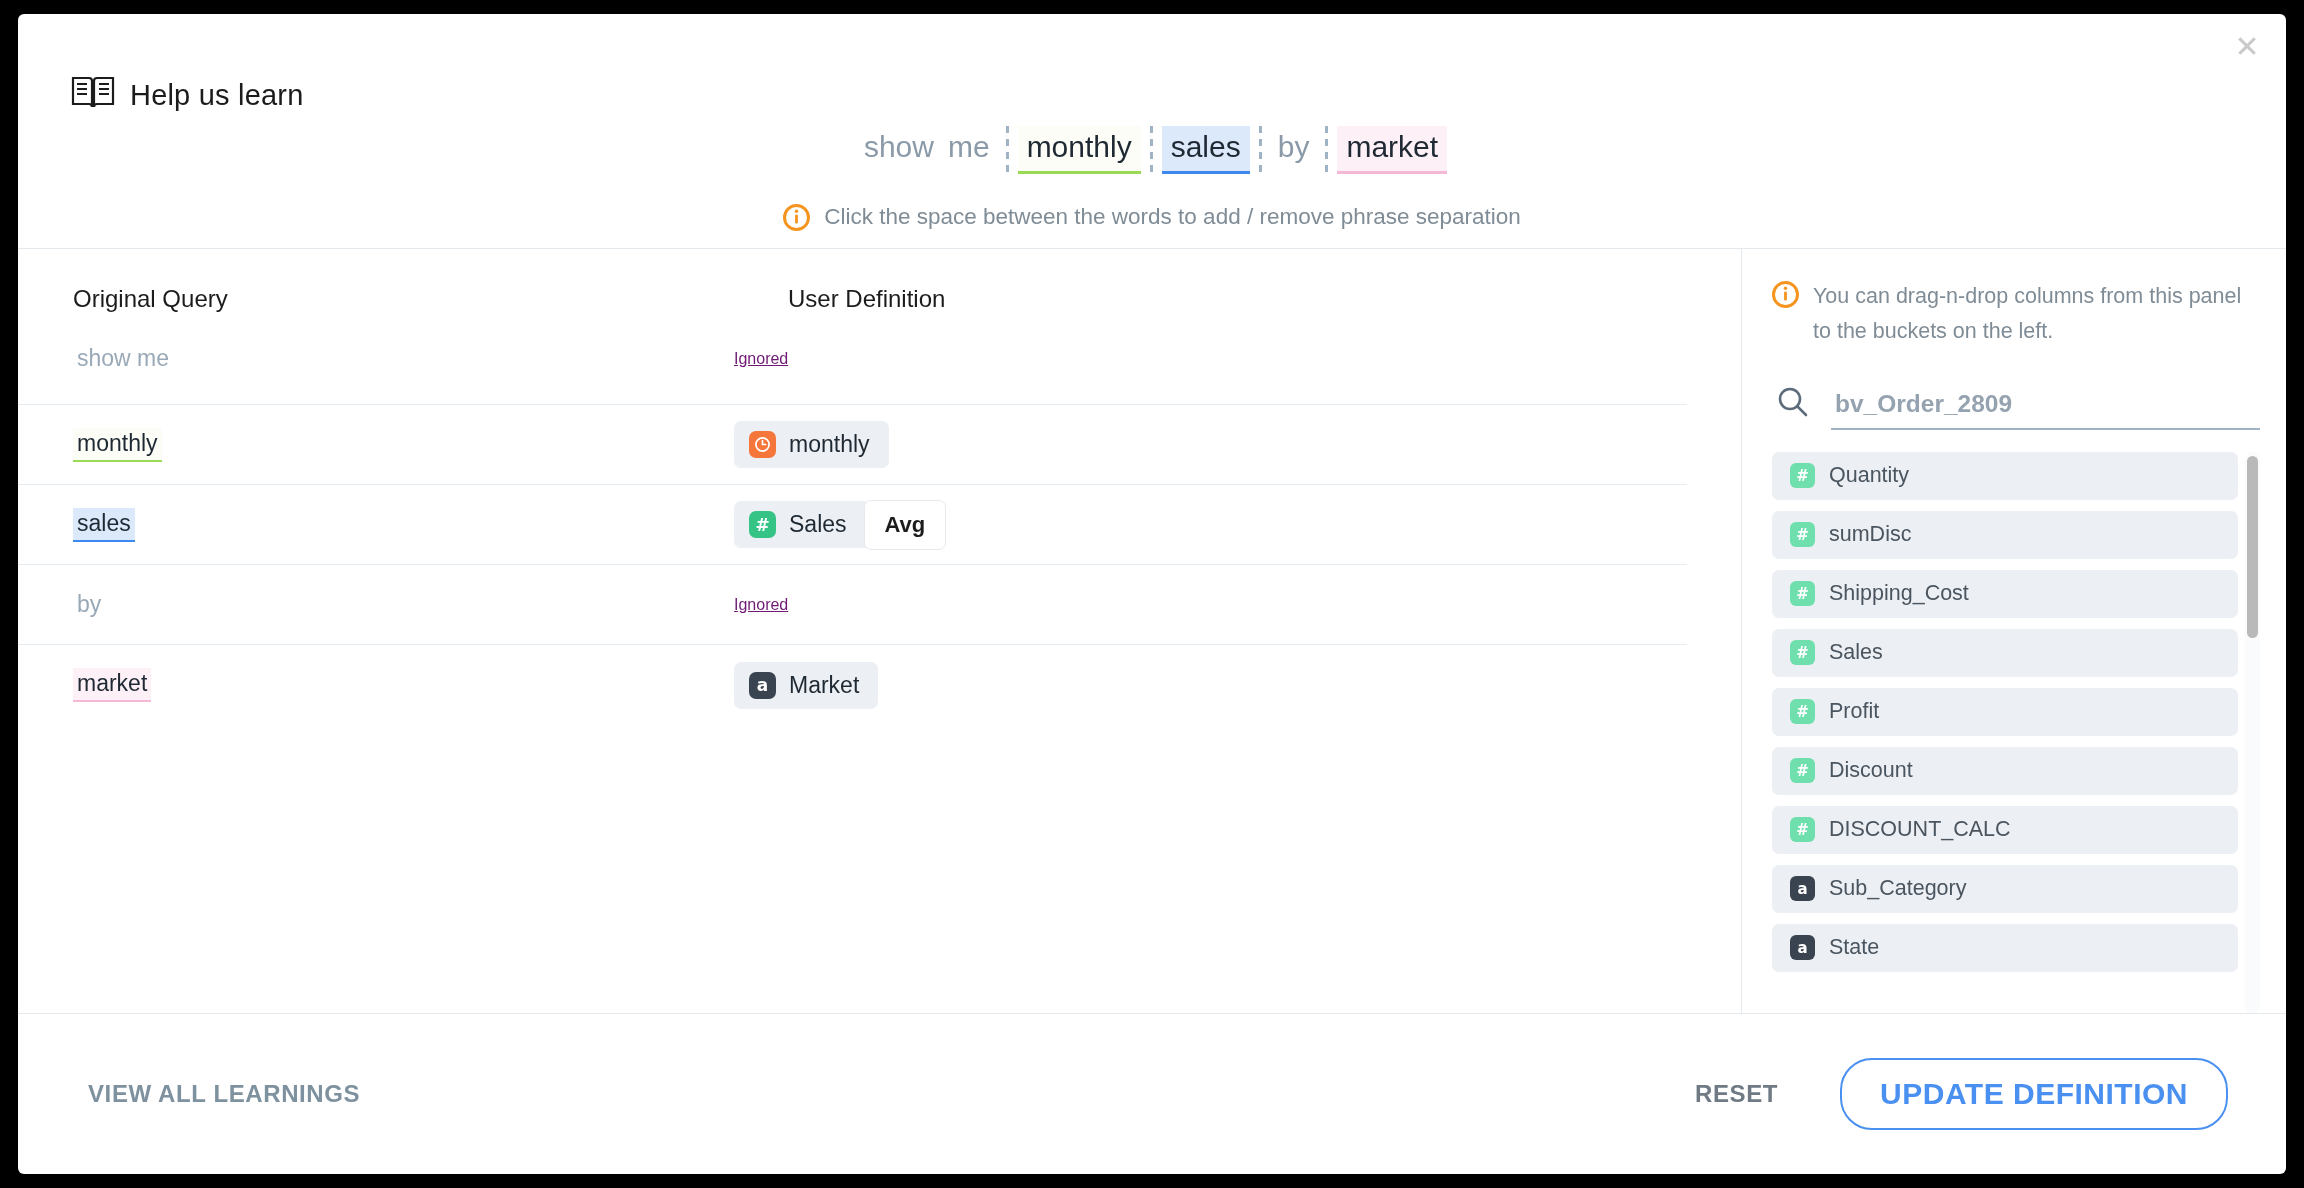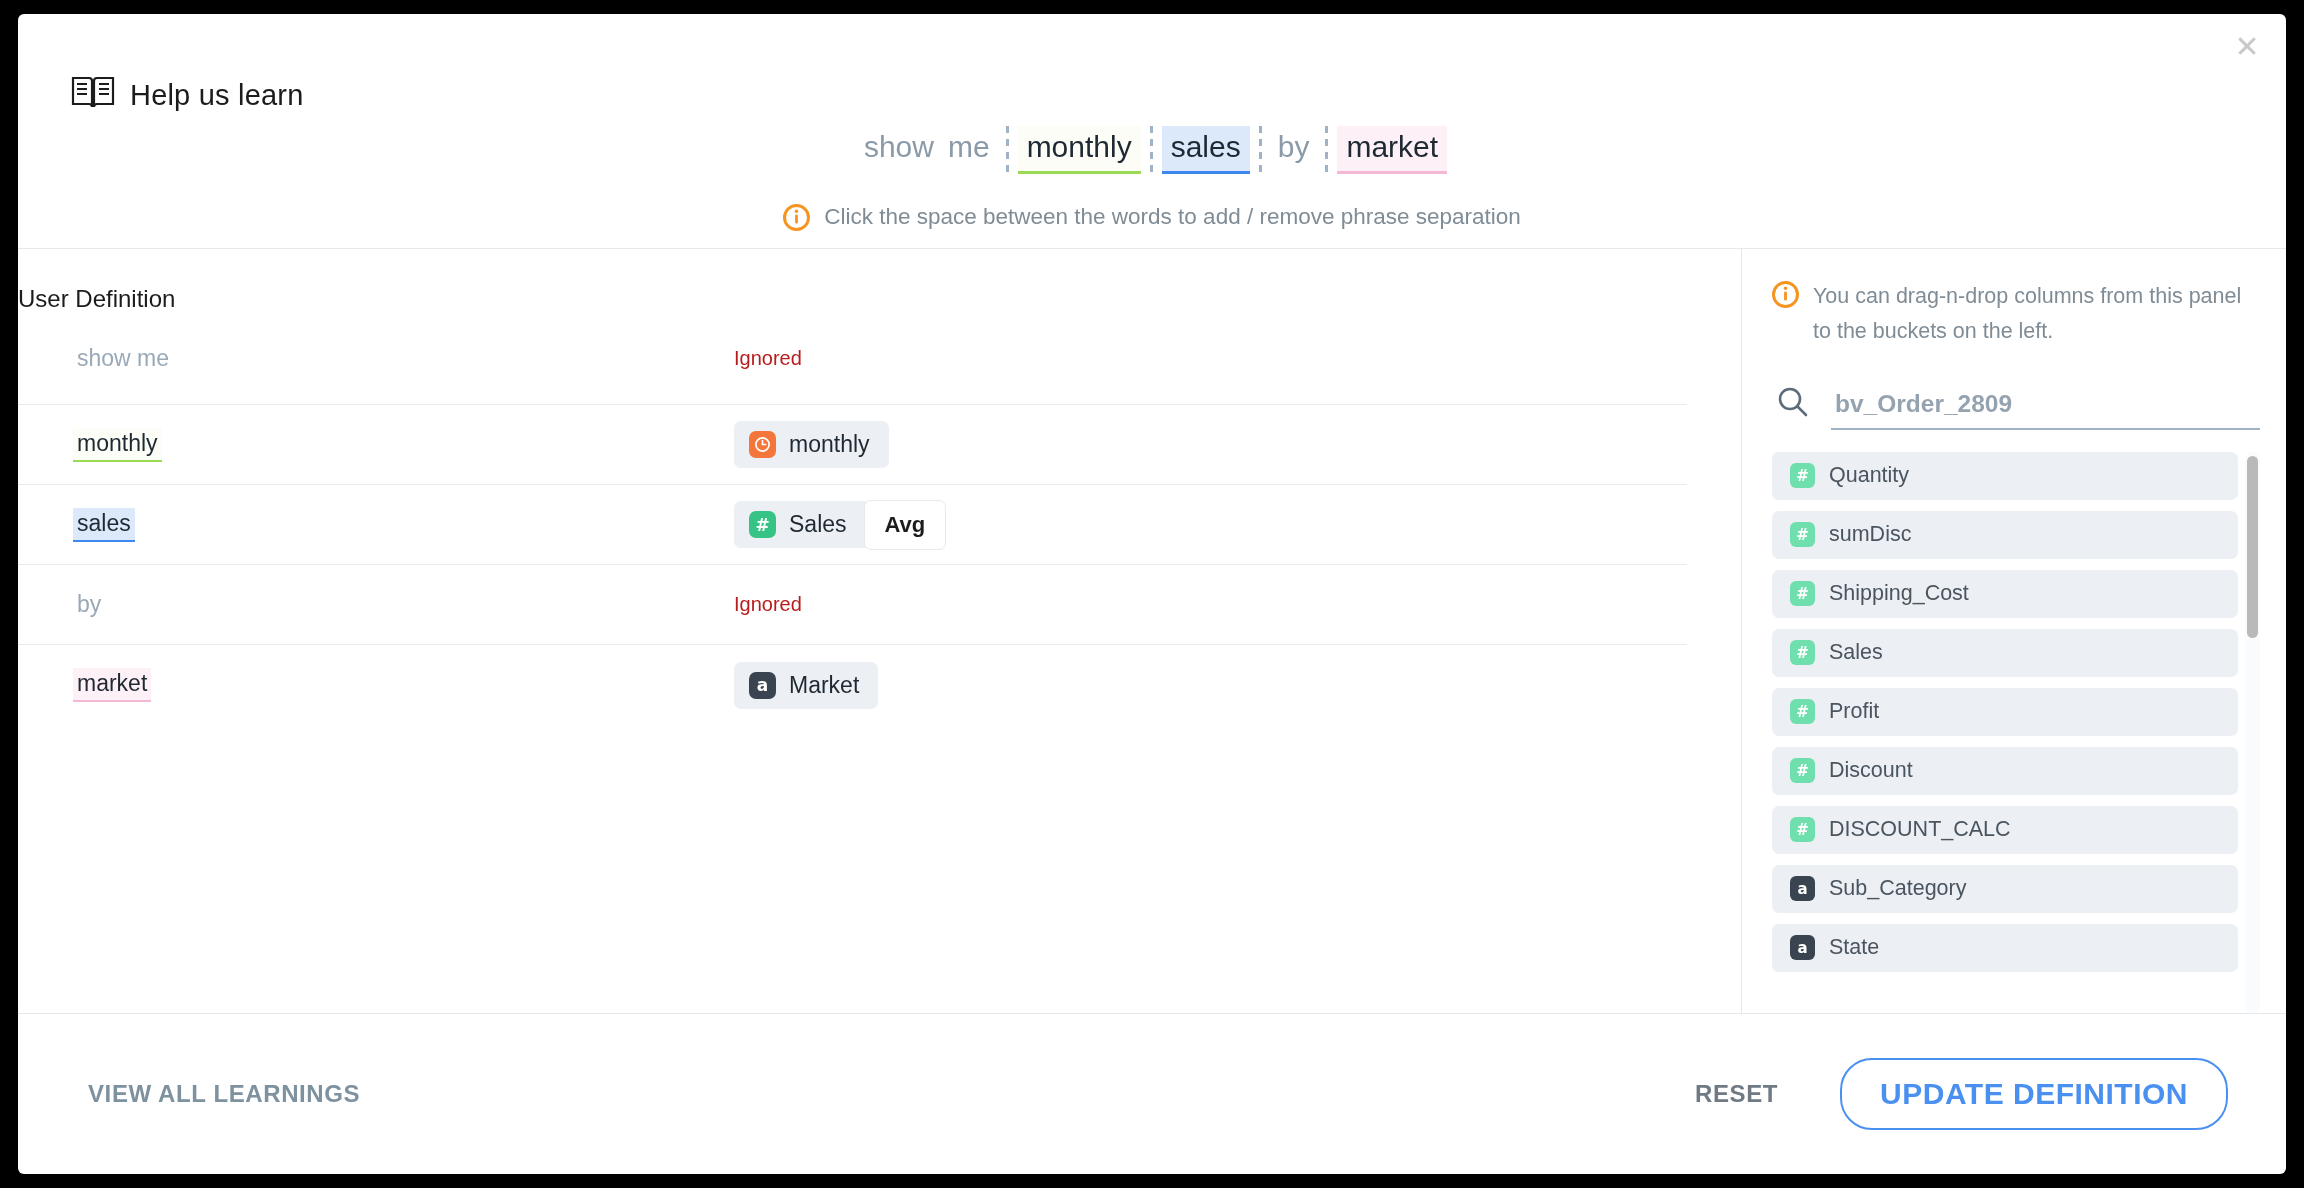--- a/index.html
+++ b/index.html
@@ -119,21 +119,21 @@
   .trow:last-child { border-bottom: none; }
   .tcell-a { width: 716px; padding-left: 55px; }
   .tcell-b { flex: 1; display: flex; align-items: center; gap: 0; }
 
   .term { font-size: 23px; display:inline-block; padding: 2px 4px 3px 4px; }
   .term.muted { color: #9aa9b7; }
   .term.g { color:#1f2933; background:#fbfdf6; border-bottom: 2.5px solid #9ada54; }
   .term.b { color:#1f2933; background:#dce9fb; border-bottom: 2.5px solid #3d88ef; }
   .term.p { color:#1f2933; background:#fdf0f6; border-bottom: 2.5px solid #f5b8d4; }
 
-  .ignored { font-size: 20px; color: #b91c1c; }
+  .ignored { font-size: 16px; color: #701a75; text-decoration: underline; }
 
   .chip {
     display: inline-flex; align-items: center; gap: 13px;
     background: #eceff3;
     border-radius: 7px;
     padding: 10px 19px 10px 15px;
     font-size: 23px; color: #1f2933;
     cursor: pointer;
   }
   .chip.left-join { border-top-right-radius:0; border-bottom-right-radius:0; }
@@ -302,20 +302,21 @@
         </svg>
       </span>
       <span class="hint-text">Click the space between the words to add / remove phrase separation</span>
     </div>
   </div>
 
   <div class="body">
 
     <div class="left-pane">
       <div class="table-head">
+        <div class="col-a th">Original Query</div>
         <div class="col-b th">User Definition</div>
       </div>
 
       <div class="rows">
 
         <div class="trow" style="min-height:92px;">
           <div class="tcell-a">
             <span class="term muted">show me</span>
           </div>
           <div class="tcell-b">

